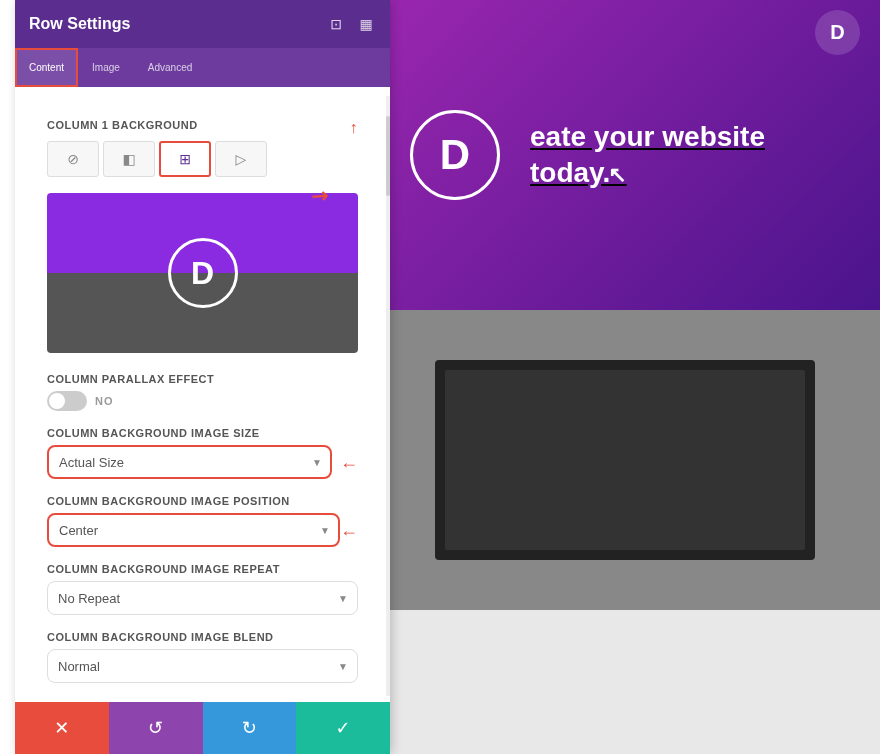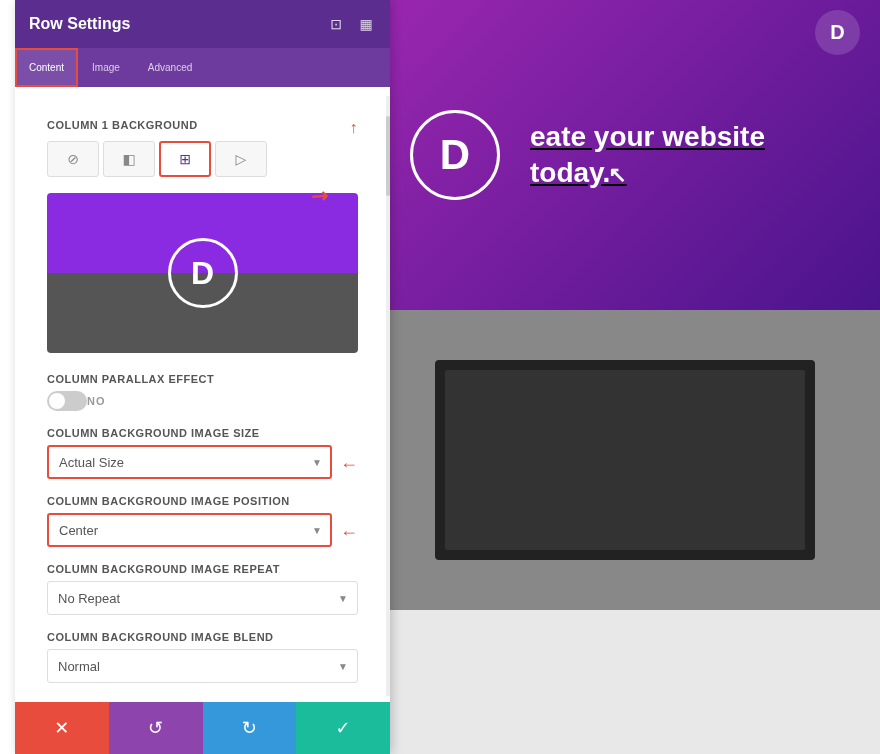--- a/index.html
+++ b/index.html
@@ -217,20 +217,21 @@
       color: #555;
       text-transform: uppercase;
       letter-spacing: 0.5px;
       margin-bottom: 6px;
     }
 
     
     .toggle-row {
       display: flex;
       align-items: center;
+      gap: 8px;
     }
 
     .toggle {
       width: 40px;
       height: 20px;
       background: #ccc;
       border-radius: 10px;
       position: relative;
       cursor: pointer;
     }
@@ -255,21 +256,21 @@
 
     
     .select-wrapper {
       position: relative;
     }
 
     .select-field {
       width: 100%;
       height: 34px;
       border: 1px solid #ddd;
-      border-radius: 3px;
+      border-radius: 8px;
       padding: 0 30px 0 10px;
       appearance: none;
       background: #fff;
       font-size: 13px;
       color: #555;
       cursor: pointer;
     }
 
     .select-field.highlighted {
       border: 2px solid #e74c3c;
@@ -420,21 +421,21 @@
             <option>Custom</option>
           </select>
           <span class="select-arrow">▼</span>
         </div>
         <span style="color:#e74c3c; font-size:18px; font-weight:bold;">←</span>
       </div>
     </div>
 
     <div class="field-group">
       <div class="field-label">Column Background Image Position</div>
-      <div style="display:flex; align-items:center; gap:8px;">
+      <div style="display:flex; align-items:center; gap:0;">
         <div class="select-wrapper" style="flex:1;">
           <select class="select-field highlighted">
             <option>Center</option>
             <option>Top Left</option>
             <option>Top Center</option>
             <option>Top Right</option>
             <option>Center Left</option>
             <option>Center Right</option>
             <option>Bottom Left</option>
             <option>Bottom Center</option>

